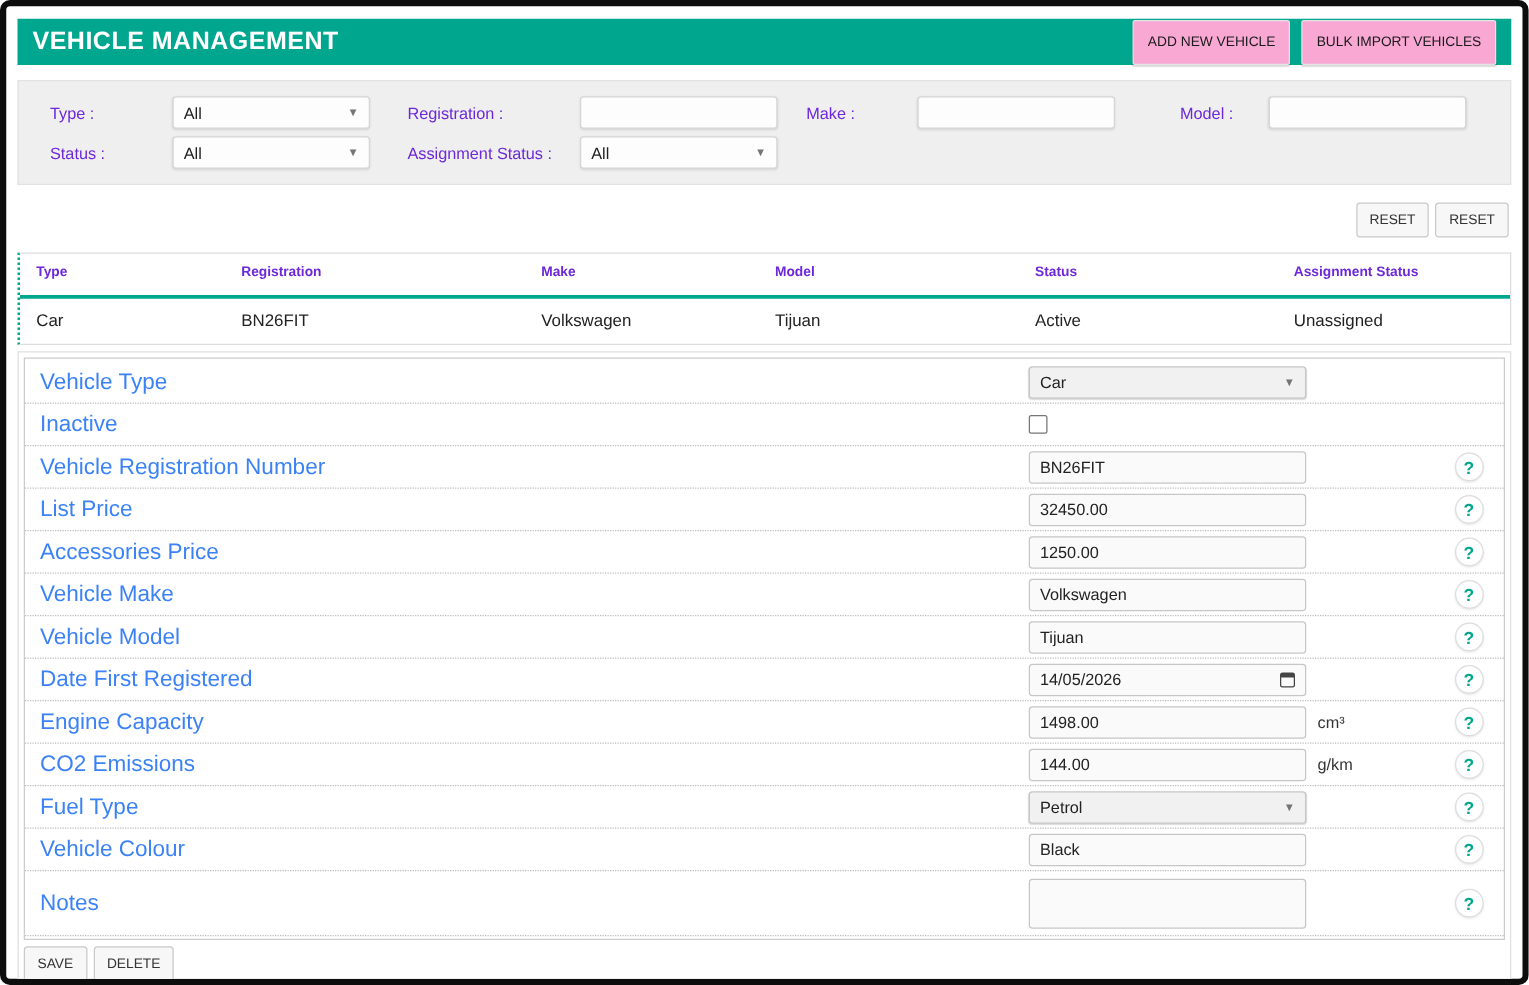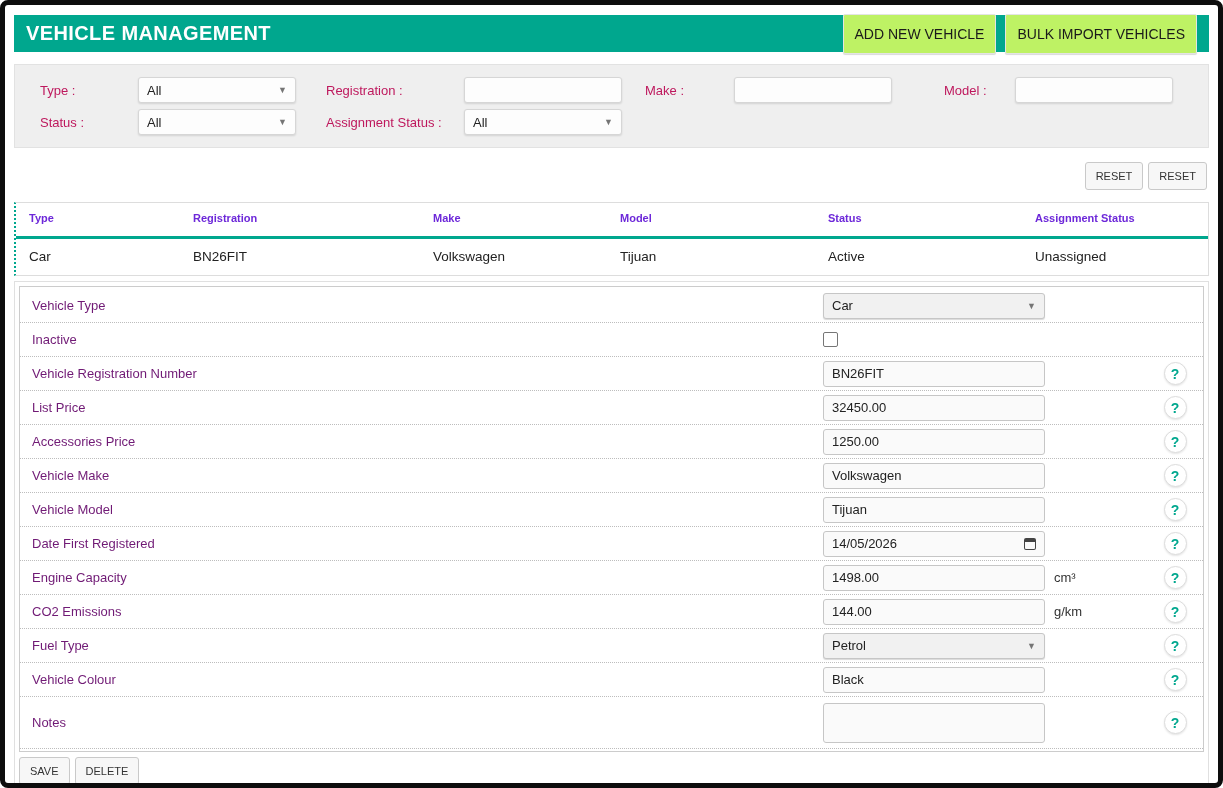--- a/index.html
+++ b/index.html
@@ -9,33 +9,33 @@
     background:#fff; padding:6px 9px; overflow:hidden;
   }
   
   .hdr {
     height:37px; background:#00A78E; display:flex; align-items:center;
     padding:0 12px; margin-top:4px;
   }
   .hdr-title { color:#fff; font-size:20px; font-weight:800; letter-spacing:.4px; }
   .hdr-actions { margin-left:auto; display:flex; gap:9px; }
   .hbtn {
-    background:#bef264; border:1px solid #e4e4e4; border-radius:2px;
-    font-family:"Liberation Sans",sans-serif; font-size:14px; color:#1a1a1a;
+    background:#f9a8d4; border:1px solid #e4e4e4; border-radius:2px;
+    font-family:"Liberation Sans",sans-serif; font-size:11px; color:#1a1a1a;
     padding:11px 11px; cursor:pointer; box-shadow:0 1px 1px rgba(0,0,0,.15);
   }
   
   .filters {
     margin-top:12px; background:#efefef; border:1px solid #e2e2e2;
     padding:10px 0 12px 25px;
   }
   .frow { display:flex; align-items:center; margin-top:6px; }
   .frow:first-child { margin-top:2px; }
   .fitem { display:flex; align-items:center; }
-  .flabel { font-size:13px; color:#be185d; }
+  .flabel { font-size:13px; color:#6d28d9; }
   .f-0-0 .flabel, .f-1-0 .flabel { width:98px; }
   .f-0-1 .flabel, .f-1-1 .flabel { width:138px; }
   .f-0-2 .flabel { width:89px; }
   .f-0-3 .flabel { width:71px; }
   .f-0-1, .f-1-1 { margin-left:30px; }
   .f-0-2 { margin-left:23px; }
   .f-0-3 { margin-left:52px; }
   .fselect, .finput {
     width:158px; height:26px; background:#fdfdfd; border:1px solid #d6d6d6;
     border-radius:3px; font-size:13px; color:#222; padding:0 8px;
@@ -65,21 +65,21 @@
   
   .detail {
     margin-top:5px; border:1px solid #e0e0e0; padding:4px; background:#fff;
   }
   .panel { border:1px solid #ccc; padding:2px 0; }
   .prow {
     display:flex; align-items:center; min-height:34px; padding:0 6px 0 12px;
     border-bottom:1px dotted #bdbdbd;
   }
   .prow:last-child { border-bottom:1px dotted #bdbdbd; }
-  .plabel { flex:1; font-size:13px; color:#701a75; }
+  .plabel { flex:1; font-size:18px; color:#3b82f6; }
   .pctrl { width:330px; display:flex; align-items:center; }
   .phelp { width:44px; display:flex; justify-content:center; }
   .tinput, .pselect, .dinput, .ninput {
     width:222px; height:26px; background:#fafafa; border:1px solid #c6c6c6;
     border-radius:3px; font-size:13px; color:#222; padding:0 8px;
     font-family:"Liberation Sans",sans-serif; outline:none;
   }
   .pselect { background:#f1f1f1; display:flex; align-items:center; justify-content:space-between; cursor:pointer; box-shadow:0 1px 1px rgba(0,0,0,.15); }
   .dinput { display:flex; align-items:center; justify-content:space-between; }
   .cal {

